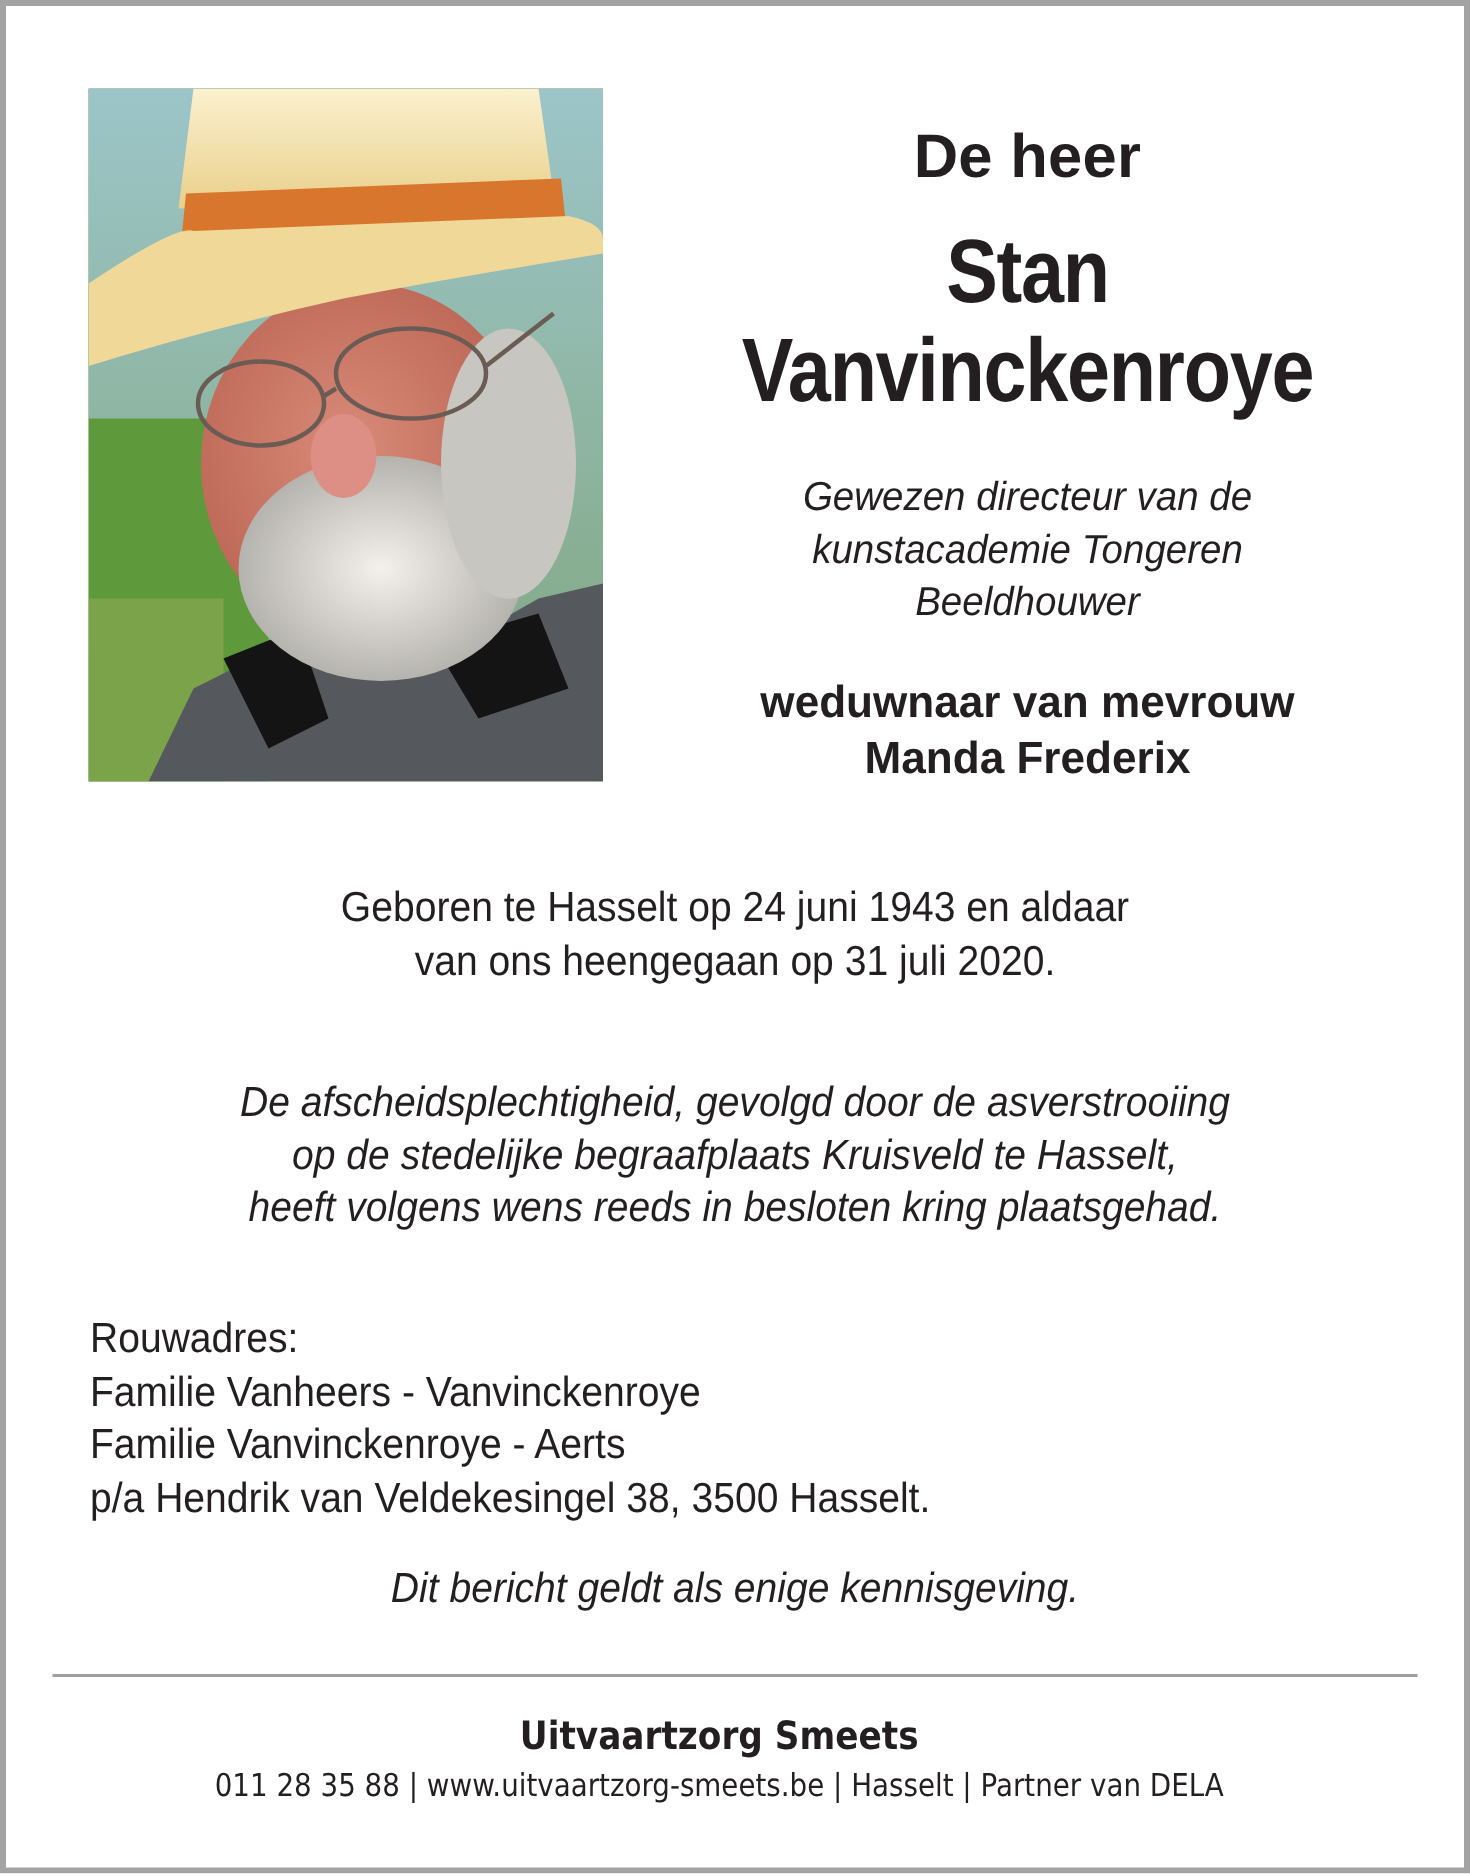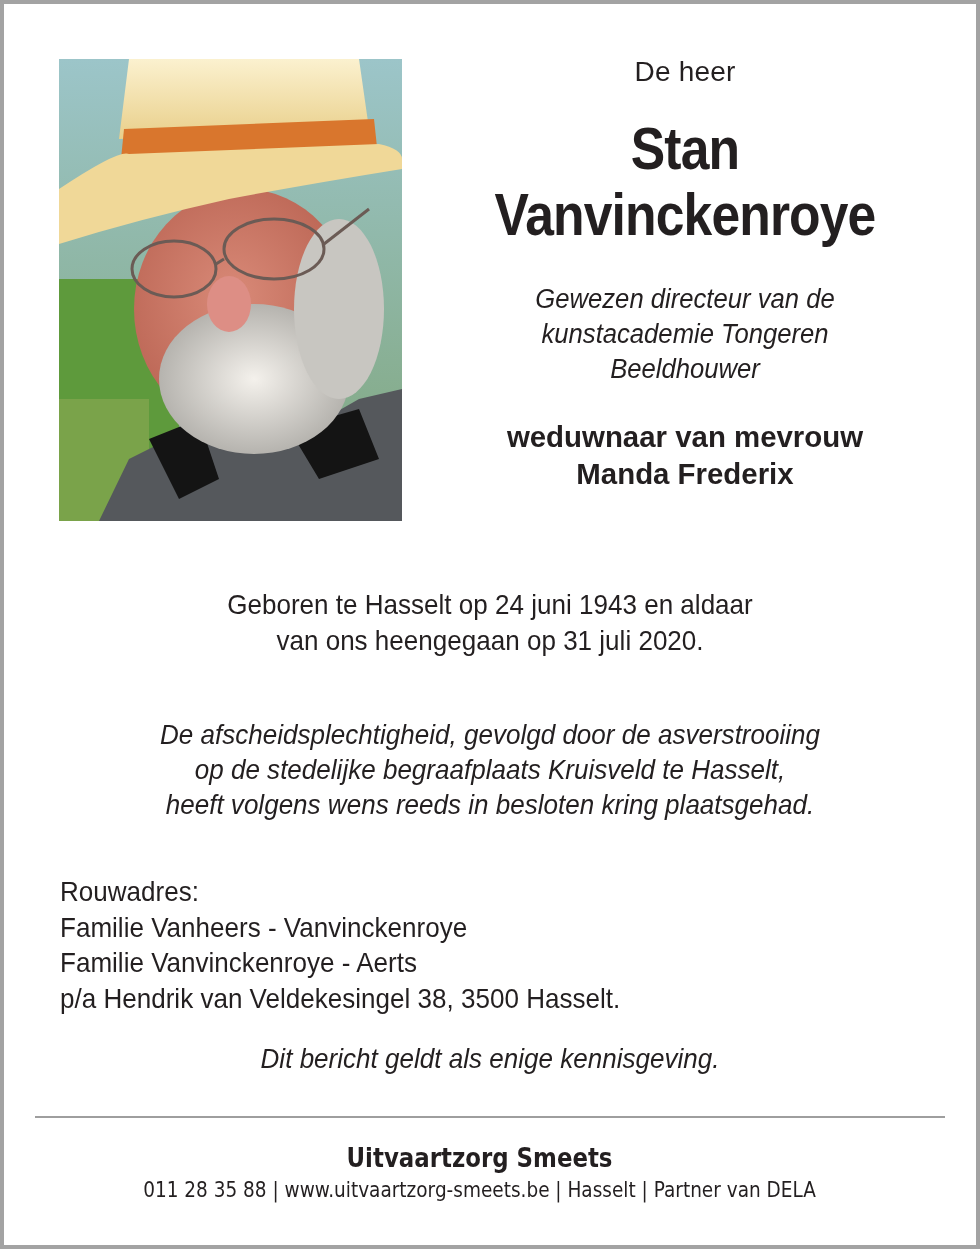--- a/index.html
+++ b/index.html
@@ -15,21 +15,21 @@
   }
   .photo {
     position: absolute; left: 59px; top: 59px; width: 343px; height: 462px;
     overflow: hidden; background: #6f8f5a;
   }
   .photo svg { display: block; }
   .header-block {
     position: absolute; left: 430px; top: 52px; width: 510px; text-align: center;
   }
   .salutation {
-    font-size: 28px; line-height: 40px; font-weight: normal; letter-spacing: 0.2px;
+    font-size: 41px; line-height: 40px; font-weight: bold; letter-spacing: 0.2px; margin-top: 32px;
   }
   .name {
     font-family: "Liberation Sans", sans-serif; font-weight: bold;
     font-size: 60px; line-height: 66px; margin-top: 24px; letter-spacing: -1px;
     transform: scaleX(0.86); transform-origin: center;
   }
   .name div { white-space: nowrap; }
   .roles {
     font-style: italic; font-size: 27px; line-height: 35px; margin-top: 34px;
     transform: scaleX(0.95); transform-origin: center;

